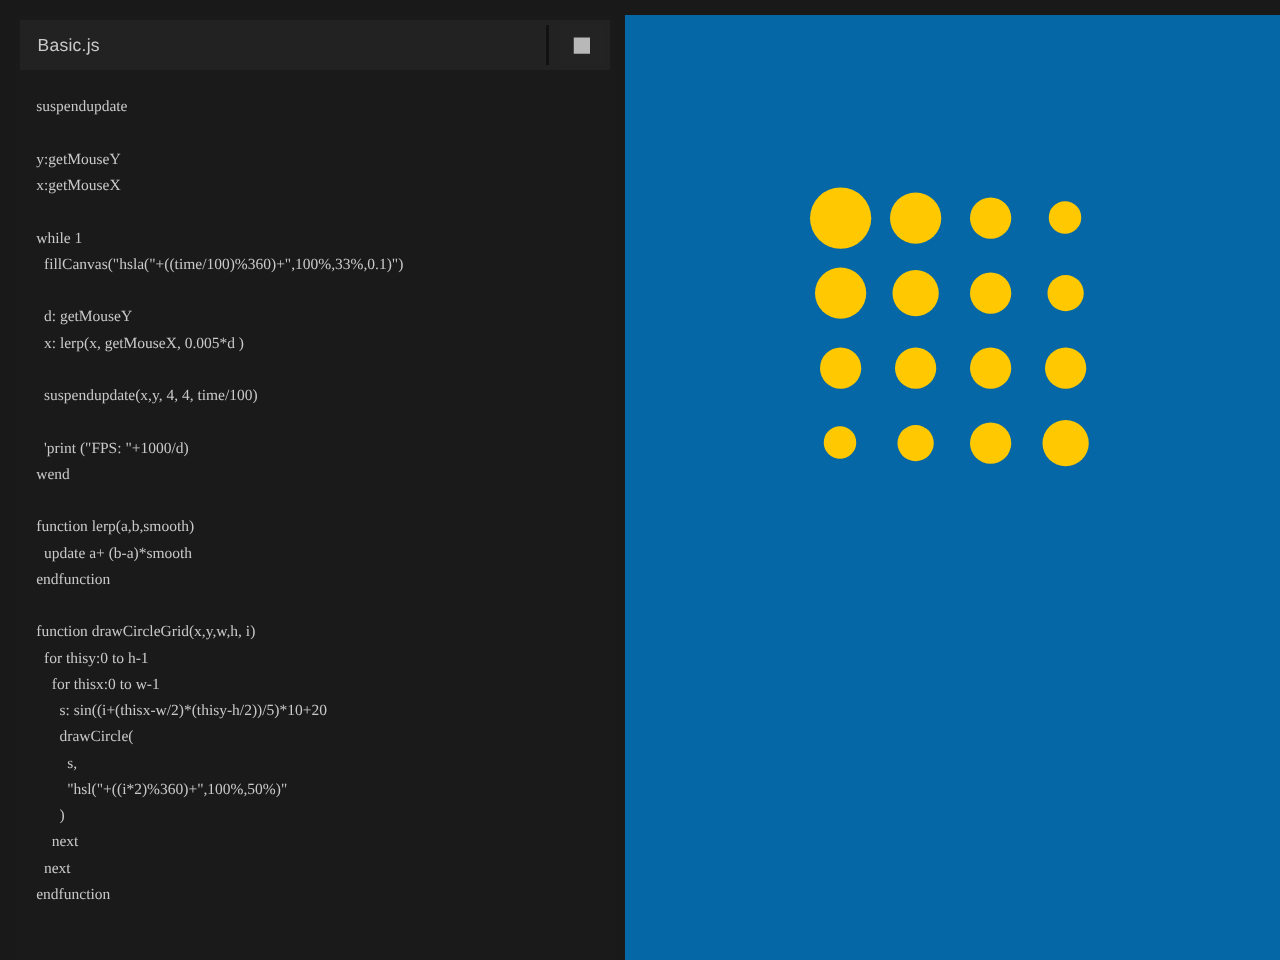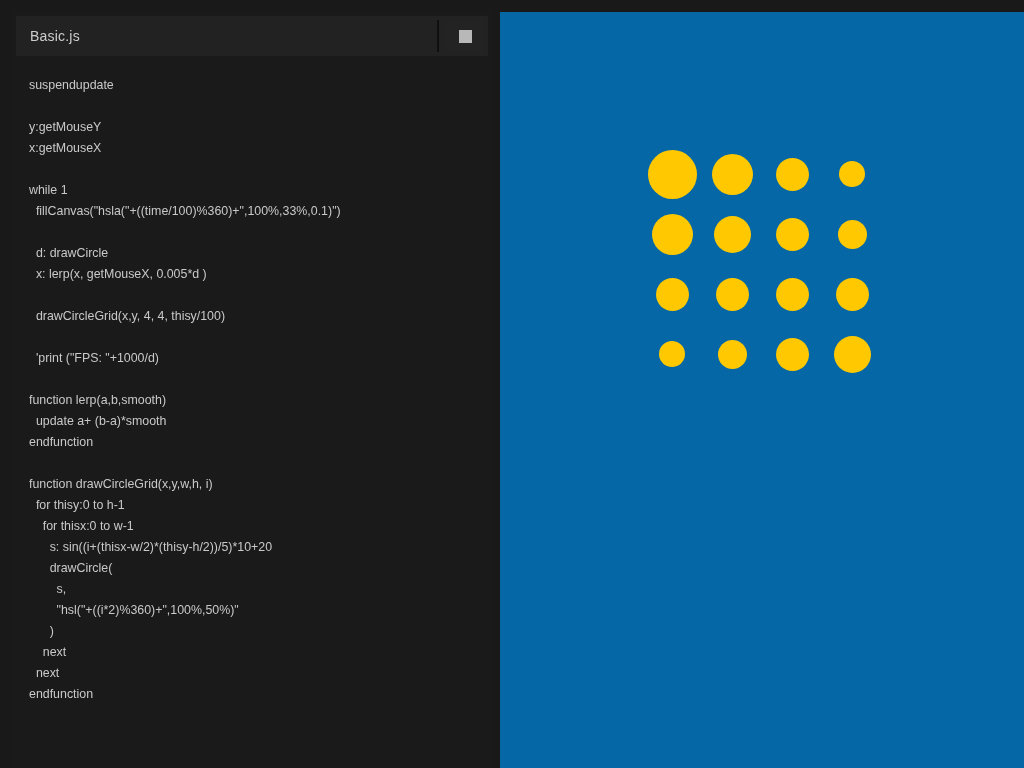--- a/index.html
+++ b/index.html
@@ -55,21 +55,21 @@
 
   .code-area {
     flex: 1;
     padding: 9px 0 0 9px;
     overflow: hidden;
     background: #1a1a1a;
     cursor: text;
   }
   .code-line {
     white-space: pre;
-    font-family: Liberation Sans, sans-serif;
+    font-family: Liberation Serif, serif;
     font-size: 12.4px;
     line-height: 17px;
     height: 17px;
     color: #c9c9c9;
   }
 
   
   .canvas-panel {
     flex: 1;
     height: 768px;
@@ -95,26 +95,27 @@
   </div>
   <div class="code-area">
       <div class="code-line">suspendupdate</div>
       <div class="code-line"> </div>
       <div class="code-line">y:getMouseY</div>
       <div class="code-line">x:getMouseX</div>
       <div class="code-line"> </div>
       <div class="code-line">while 1</div>
       <div class="code-line">  fillCanvas("hsla("+((time/100)%360)+",100%,33%,0.1)")</div>
       <div class="code-line"> </div>
-      <div class="code-line">  d: drawCircle</div>
+      <div class="code-line">  d: getMouseY</div>
       <div class="code-line">  x: lerp(x, getMouseX, 0.005*d )</div>
       <div class="code-line"> </div>
-      <div class="code-line">  drawCircleGrid(x,y, 4, 4, thisy/100)</div>
+      <div class="code-line">  suspendupdate(x,y, 4, 4, time/100)</div>
       <div class="code-line"> </div>
       <div class="code-line">  'print ("FPS: "+1000/d)</div>
+      <div class="code-line">wend</div>
       <div class="code-line"> </div>
       <div class="code-line">function lerp(a,b,smooth)</div>
       <div class="code-line">  update a+ (b-a)*smooth</div>
       <div class="code-line">endfunction</div>
       <div class="code-line"> </div>
       <div class="code-line">function drawCircleGrid(x,y,w,h, i)</div>
       <div class="code-line">  for thisy:0 to h-1</div>
       <div class="code-line">    for thisx:0 to w-1</div>
       <div class="code-line">      s: sin((i+(thisx-w/2)*(thisy-h/2))/5)*10+20</div>
       <div class="code-line">      drawCircle(</div>

